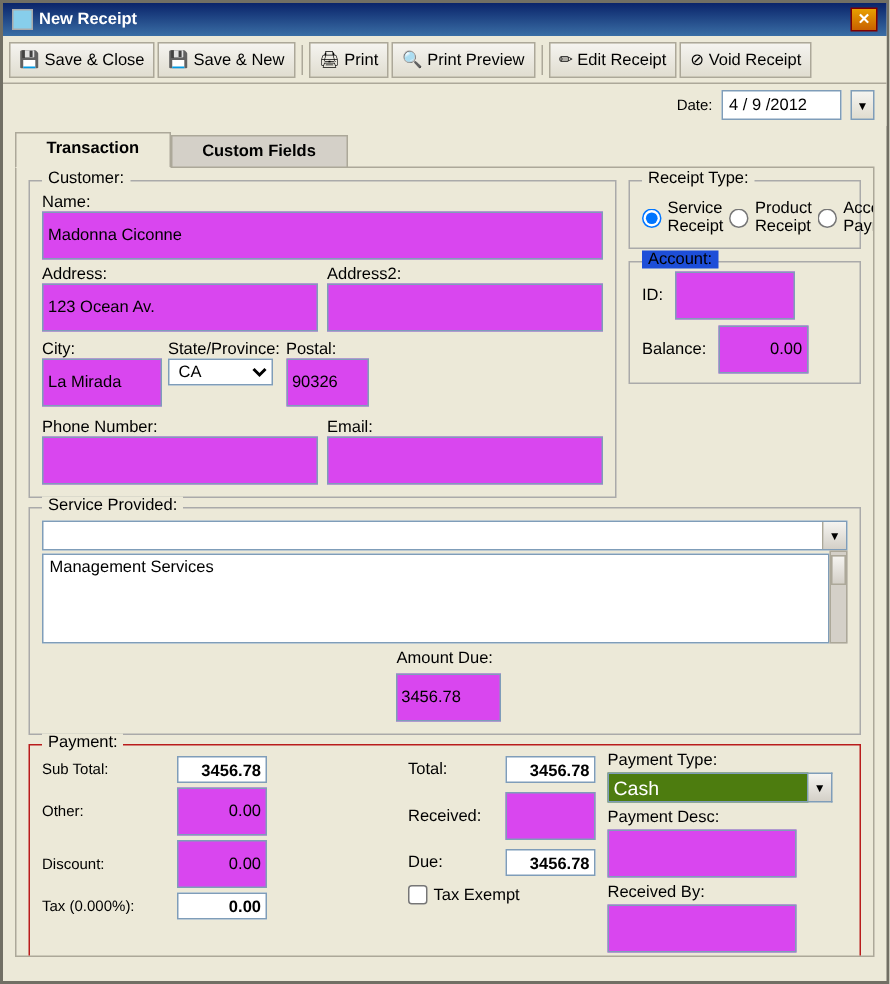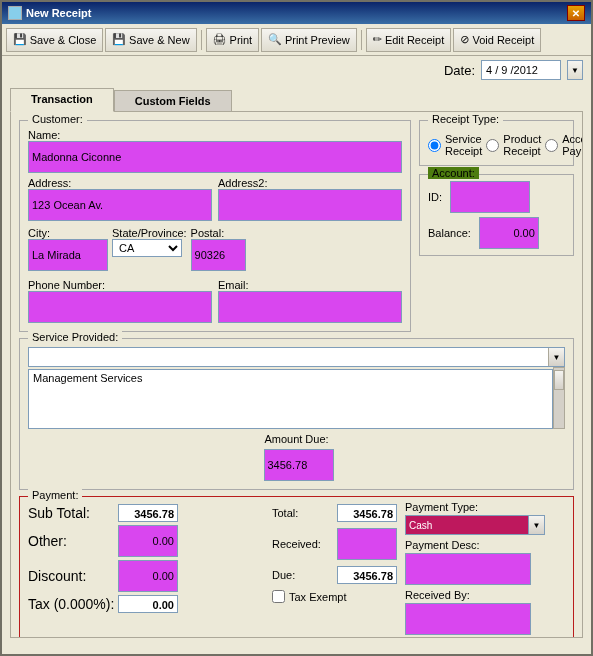--- a/index.html
+++ b/index.html
@@ -85,21 +85,21 @@
     }
     .date-bar {
       background: #ece9d8;
       padding: 4px 8px;
       display: flex;
       align-items: center;
       justify-content: flex-end;
       gap: 6px;
       flex-shrink: 0;
     }
-    .date-label { font-size: 13px; margin-left: 41px; }
+    .date-label { font-size: 10px; margin-left: 41px; }
     .date-input {
       border: 1px solid #7f9db9;
       background: white;
       padding: 1px 4px;
       font-size: 11px;
       width: 80px;
       height: 20px;
     }
     .date-dropdown {
       background: linear-gradient(to bottom, #f5f4f0, #e0ddd0);
@@ -198,21 +198,21 @@
     .account-section {
       border: 1px solid #aaa;
       padding: 4px 8px 6px 8px;
       position: relative;
       margin-top: 4px;
     }
     .account-legend {
       position: absolute;
       top: -8px;
       left: 8px;
-      background: #4d7c0f;
+      background: #1d4ed8;
       padding: 0 4px;
       font-size: 11px;
     }
     .account-row {
       display: flex;
       align-items: center;
       gap: 4px;
       margin-top: 2px;
       font-size: 11px;
     }
@@ -271,21 +271,21 @@
     .payment-right {
       width: 160px;
       flex-shrink: 0;
     }
     .payment-row {
       display: flex;
       align-items: center;
       margin-top: 3px;
     }
     .payment-row-label {
-      font-size: 14px;
+      font-size: 10px;
       width: 90px;
     }
     .payment-value {
       border: 1px solid #7f9db9;
       background: white;
       width: 60px;
       height: 18px;
       text-align: right;
       padding-right: 3px;
       font-size: 11px;
@@ -295,27 +295,27 @@
     .payment-type-label {
       font-size: 11px;
       margin-bottom: 2px;
     }
     .payment-type-select {
       display: flex;
       align-items: center;
       margin-bottom: 4px;
     }
     .select-box {
-      background: #be185d;
+      background: #4d7c0f;
       color: white;
       border: 1px solid #7f9db9;
       height: 20px;
-      width: 124px;
+      width: 134px;
       padding: 1px 3px;
-      font-size: 10px;
+      font-size: 13px;
       display: flex;
       align-items: center;
     }
     .select-arrow {
       background: linear-gradient(to bottom, #f5f4f0, #d4d0c8);
       border: 1px solid #7f9db9;
       border-left: none;
       width: 16px;
       height: 20px;
       display: flex;

